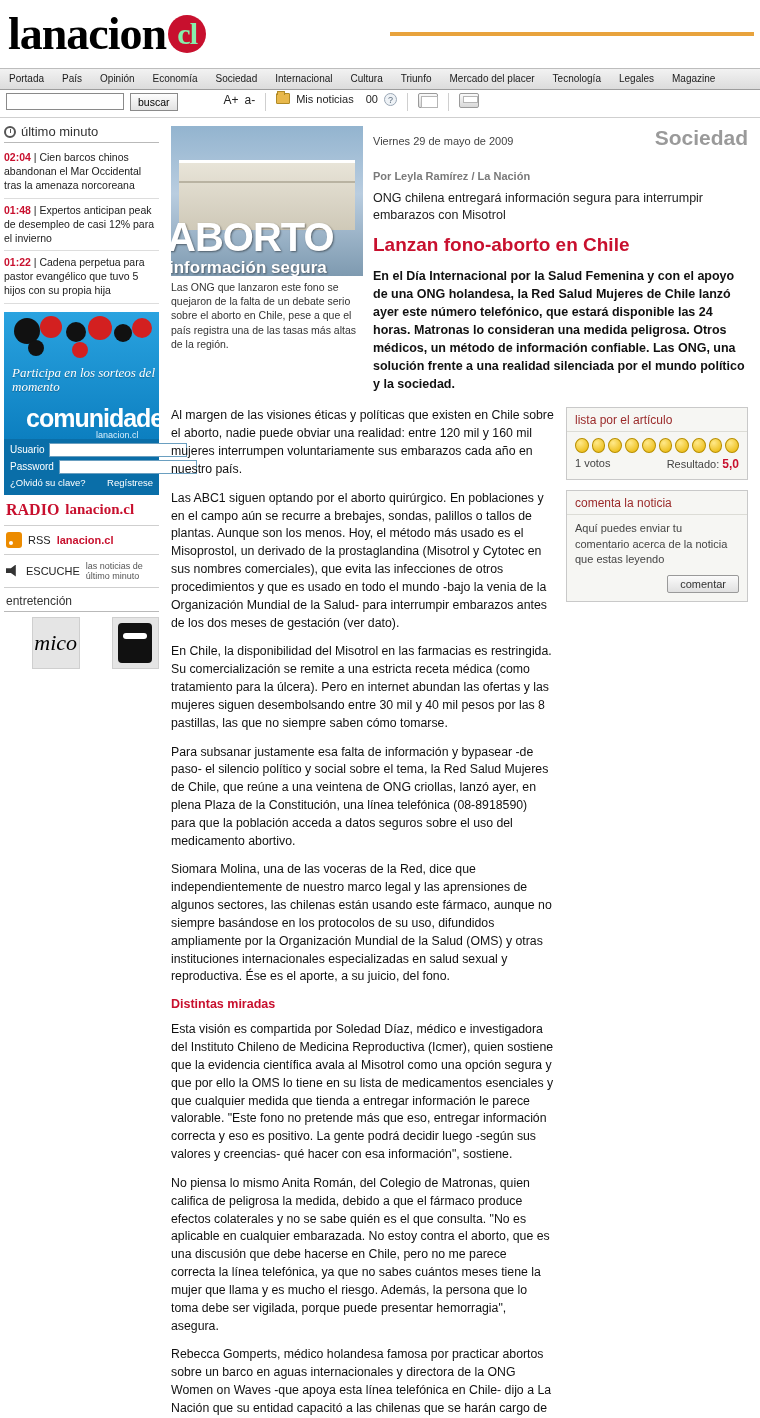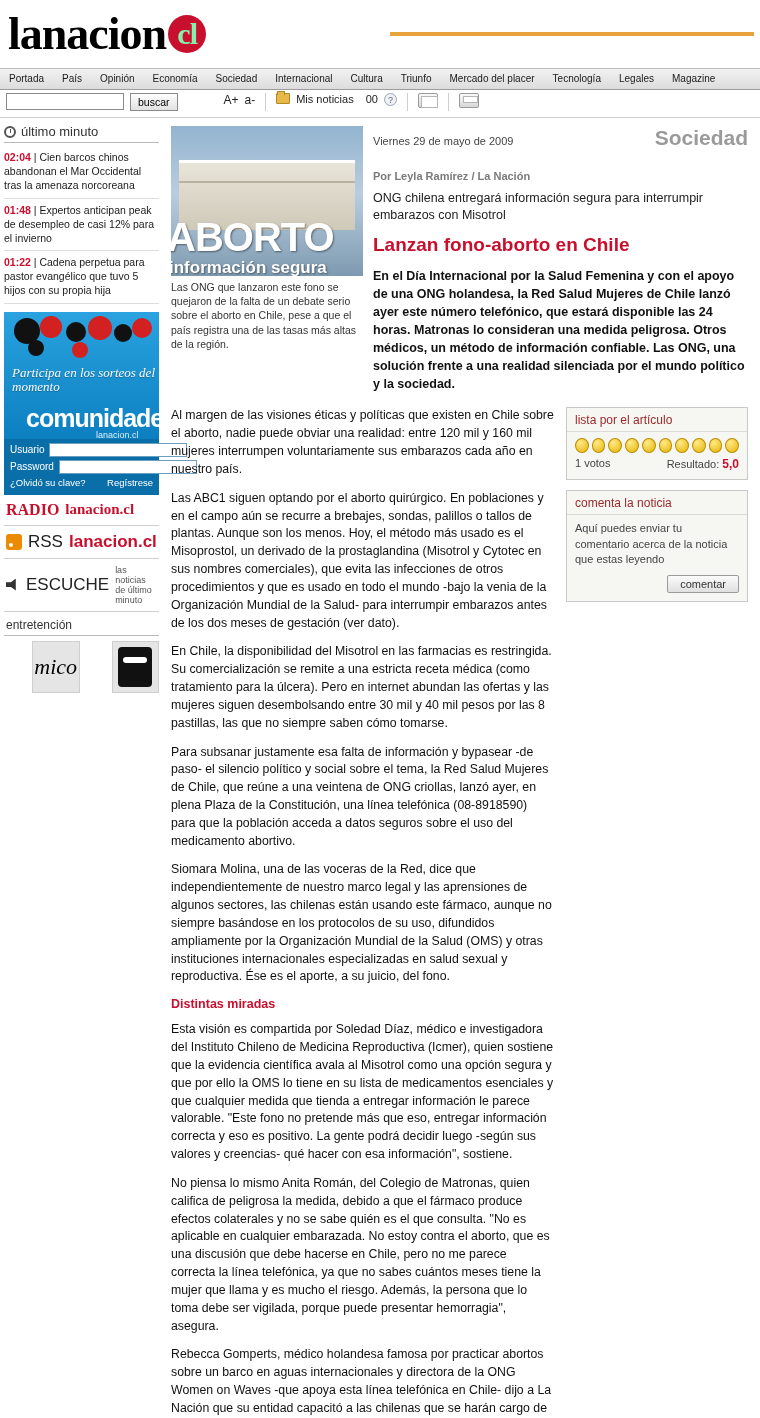--- a/index.html
+++ b/index.html
@@ -254,21 +254,21 @@
   }
   .rss-icon:after{
     content:''; position:absolute; left:3px; bottom:3px; width:4px; height:4px;
     background:#fff; border-radius:50%;
   }
   .speaker-icon {
     width: 14px; height: 12px; background:#333;
     clip-path: polygon(0 30%,35% 30%,70% 0,70% 100%,35% 70%,0 70%);
     flex: 0 0 14px;
   }
-  .side-label { font-size: 17px; color: #222; }
+  .side-label { font-size: 11px; color: #222; }
   .side-sub { font-size: 9px; color: #555; }
   .entretencion-head {
     font-size: 12px; color: #333; padding: 6px 2px 3px 2px;
     border-bottom: 1px solid #b9b9b9;
   }
   .ent-row { display: flex; gap: 4px; padding-top: 5px; }
   .ent-cell { width: 50%; height: 52px; border: 1px solid #cfcfcf; background:#e5e5e5;
     display:flex; align-items:center; justify-content:center; overflow:hidden;margin-left:28px;}
   .mico { font-family:"Liberation Serif",serif; font-size: 22px; font-style: italic; }
   .mask { width: 34px; height: 40px; background:#111; border-radius: 4px; position: relative;}

